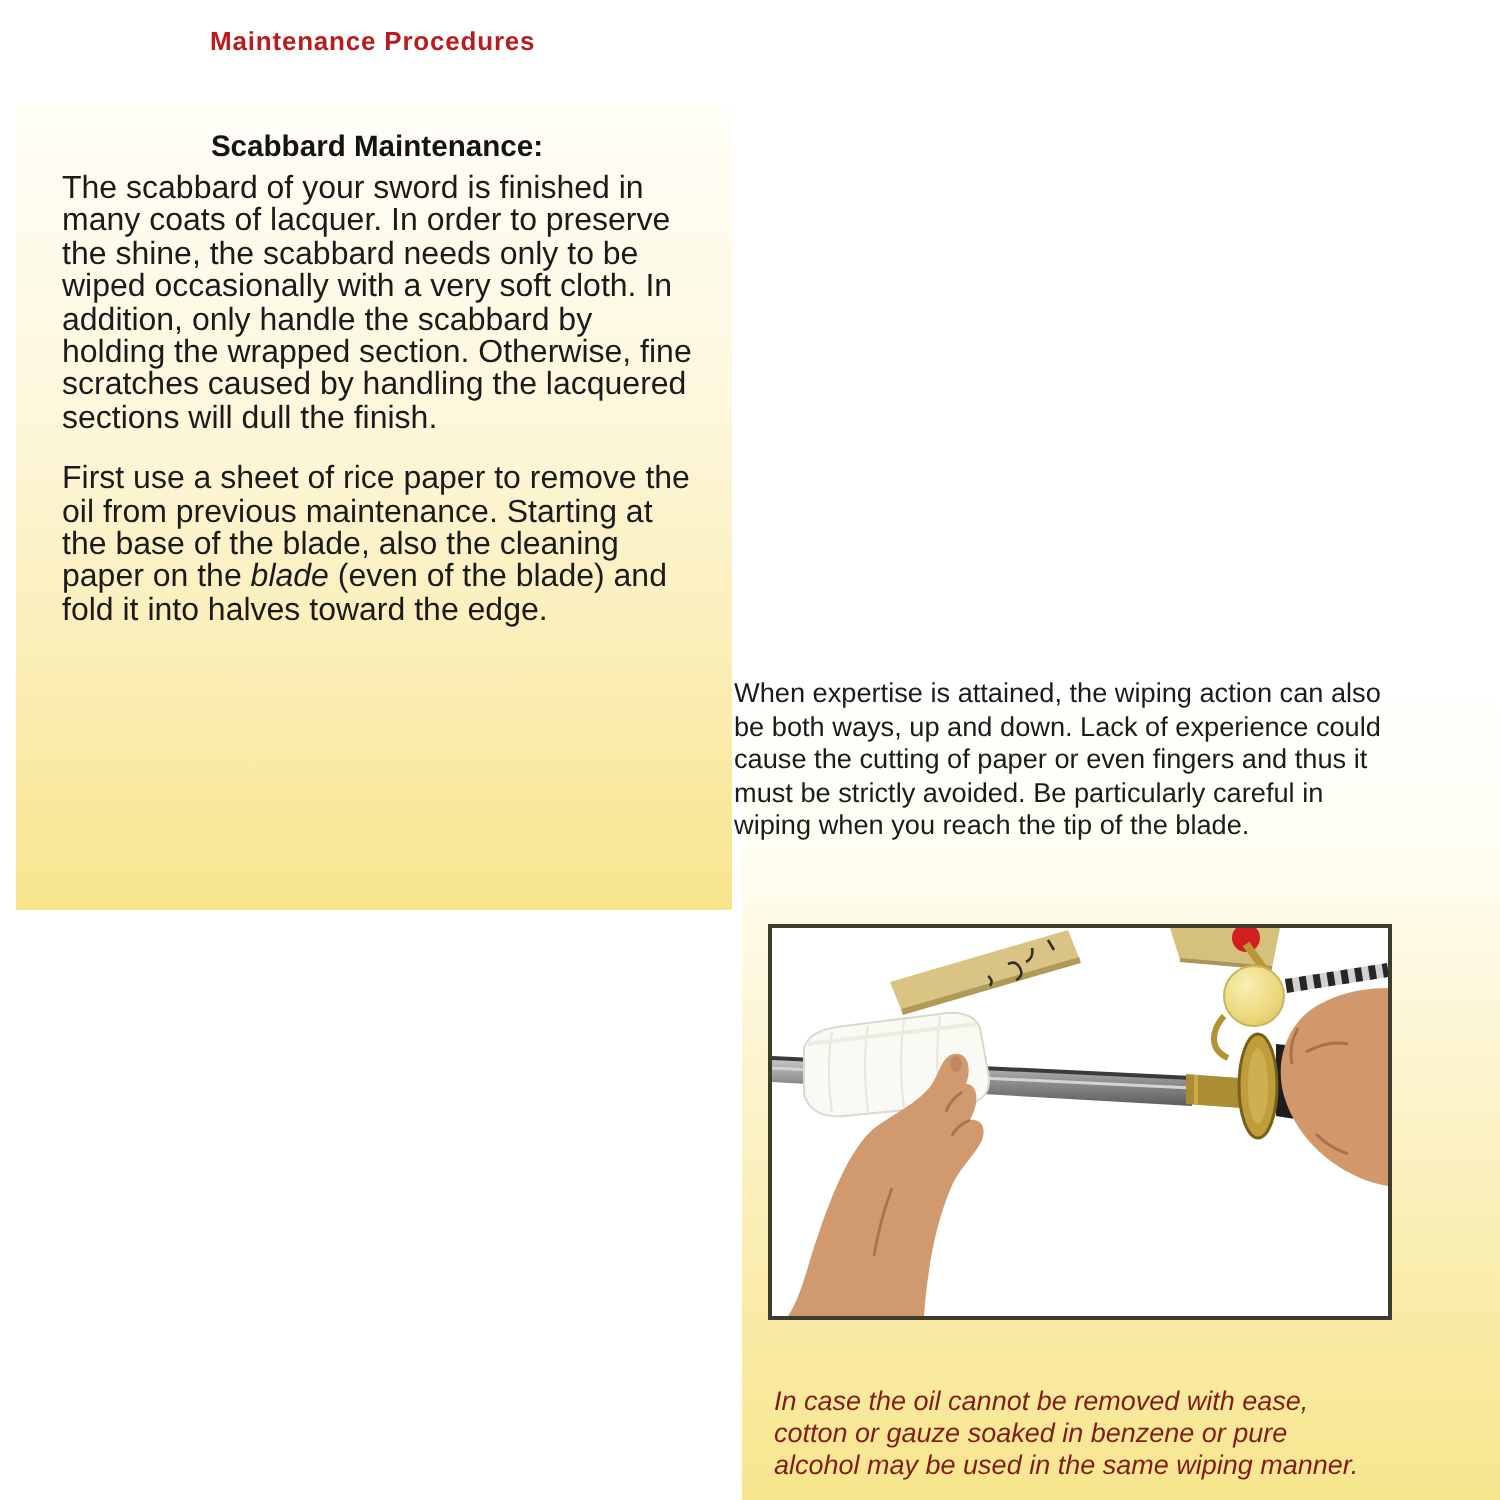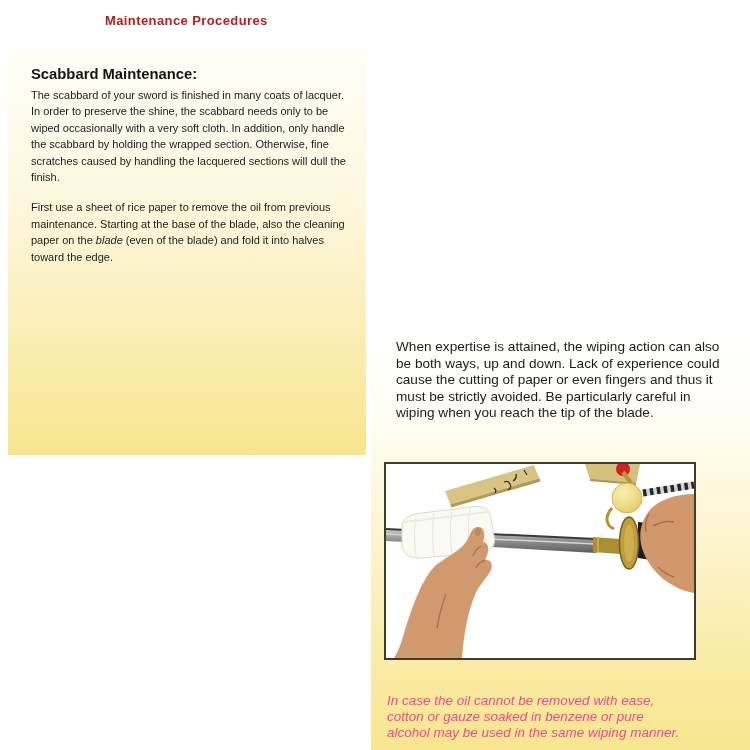--- a/index.html
+++ b/index.html
@@ -11,42 +11,42 @@
   .page-title{
     position:absolute;left:74px;top:13px;
     font-size:13px;font-weight:bold;letter-spacing:.4px;color:#b91c1c;margin-left:31px;
   }
   .left-panel{
     position:absolute;left:8px;top:52px;width:358px;height:403px;
     box-sizing:border-box;padding:14px 20px 0 23px;
     background:linear-gradient(180deg,#fffef8 0%,#fdf7dc 38%,#fbeeb8 68%,#f7e58c 100%);
   }
   .sec-heading{
-    font-size:14.8px;font-weight:bold;margin:0 0 5px 0;color:#141414;
+    font-size:14.8px;font-weight:bold;margin:0 0 5px 0;color:#141414;text-align:center;
   }
   .sec-heading.second{margin-top:6px;}
   .left-panel p, .right-body{
-    font-size:11px;line-height:16.4px;margin:0 0 14px 0;
+    font-size:16px;line-height:16.4px;margin:0 0 14px 0;
   }
   .right-panel{
     position:absolute;left:371px;top:333px;width:379px;height:417px;
     background:linear-gradient(180deg,#ffffff 0%,#fffef4 20%,#fcf3ca 52%,#f9eba6 78%,#f7e68e 100%);
   }
   .right-body{
-    position:absolute;left:396px;top:339px;width:332px;margin:0;
+    position:absolute;left:367px;top:339px;width:332px;margin:0;
     font-size:13.6px;line-height:16.5px;
   }
   .photo-frame{
     position:absolute;left:384px;top:462px;width:308px;height:194px;
     border:2px solid #3e3c2c;background:#ffffff;margin:0;
   }
   .photo-frame svg{display:block;}
   .caption{
     position:absolute;left:387px;top:679px;width:302px;
-    font-size:13.5px;line-height:16px;font-style:italic;color:#ec4899;
+    font-size:13.5px;line-height:16px;font-style:italic;color:#7f1d1d;
   }
 </style>
 </head>
 <body>
 
 <div class="page-title">Maintenance Procedures</div>
 
 <section class="left-panel">
   <h2 class="sec-heading">Scabbard Maintenance:</h2>
   <p>The scabbard of your sword is finished in many coats of lacquer.  In order to preserve the shine, the scabbard needs only to be wiped occasionally with a very soft cloth.  In addition, only handle the scabbard by holding the wrapped section.  Otherwise, fine scratches caused by handling the lacquered sections will dull the finish.</p>

